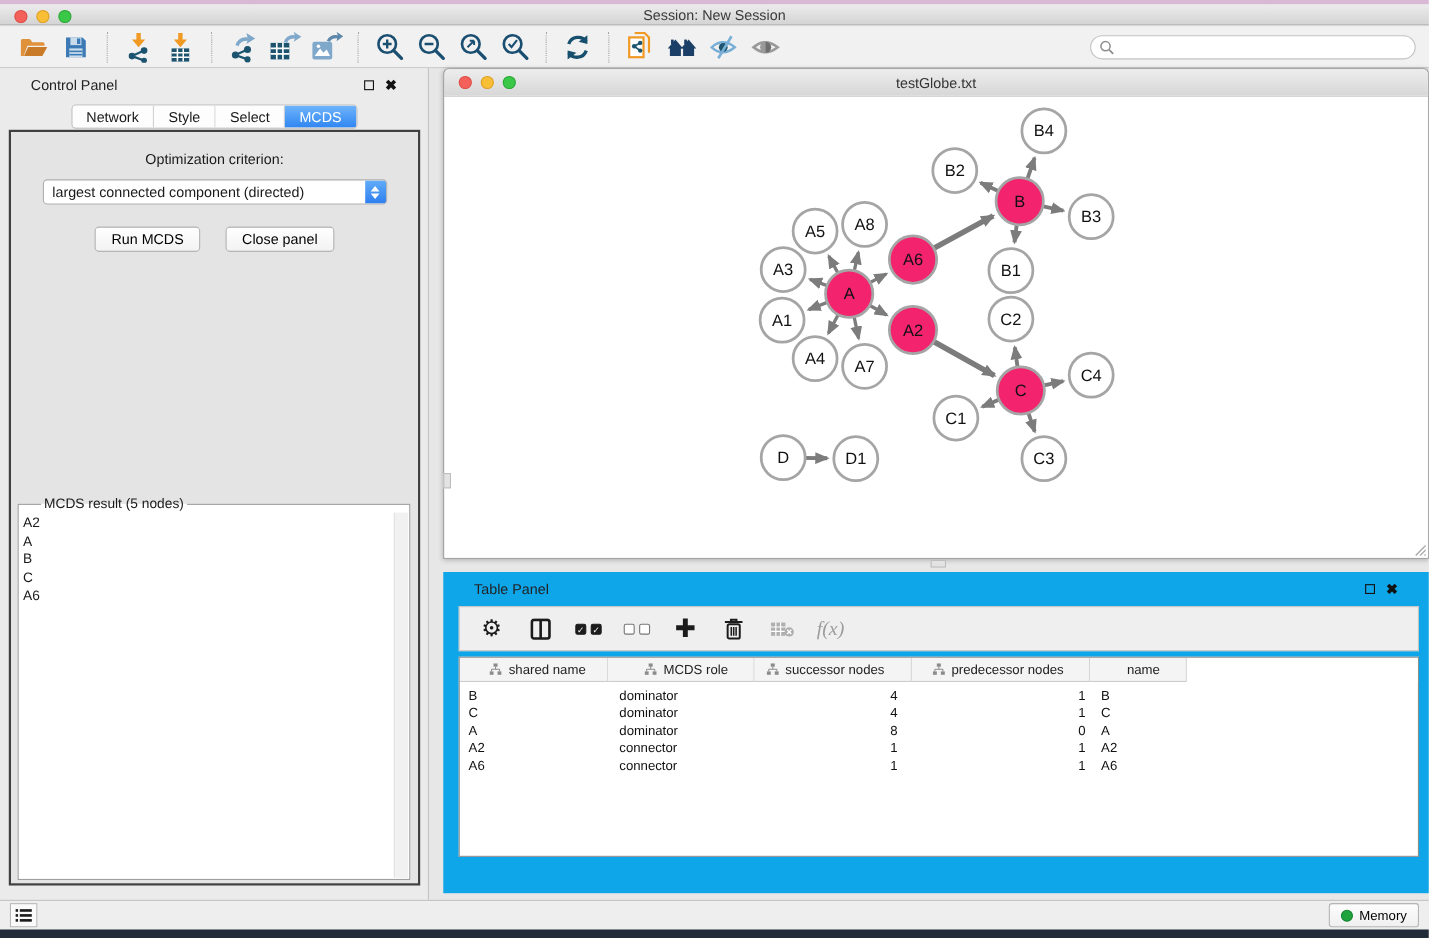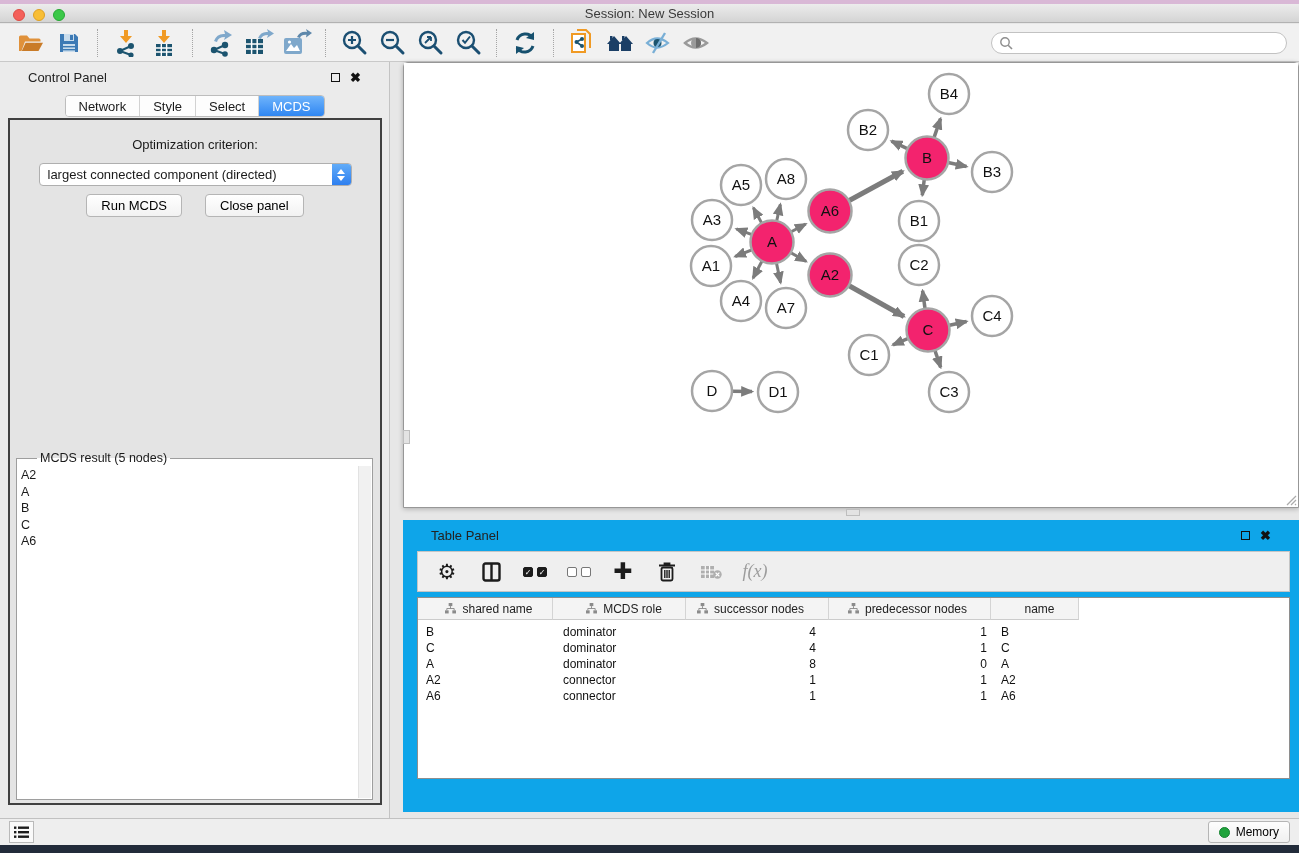--- a/index.html
+++ b/index.html
@@ -50,21 +50,21 @@
   .opt-label { text-align:center; font-size:13px; margin-top:17px; }
   .dropdown { margin:11px auto 0; width:313px; height:23px; background:#fff; border:1px solid #AFAFAF;
               border-radius:4px; display:flex; align-items:center; overflow:hidden; }
   .dropdown .dd-value { flex:1; font-size:13px; padding:0 8px; white-space:nowrap; }
   .dd-stepper { width:19px; align-self:stretch; background:linear-gradient(#61ACF9,#2E7FEF);
                 display:flex; flex-direction:column; align-items:center; justify-content:center; gap:2px; }
   .dd-stepper .tri-up { width:0; height:0; border-left:4px solid transparent; border-right:4px solid transparent;
                         border-bottom:5px solid #fff; }
   .dd-stepper .tri-dn { width:0; height:0; border-left:4px solid transparent; border-right:4px solid transparent;
                         border-top:5px solid #fff; }
-  .btn-row { display:flex; justify-content:center; gap:23px; margin-top:8px; }
+  .btn-row { display:flex; justify-content:center; gap:23px; margin-top:20px; }
   .mac-btn { height:23px; padding:0 14px; background:linear-gradient(#FFFFFF,#F2F2F2); border:1px solid #B5B5B5;
              border-radius:4px; font-size:13px; font-family:"Liberation Sans",sans-serif; }
   .result-box { position:absolute; left:6px; right:7px; top:331px; bottom:3px; background:#fff;
                 border:1px solid #9E9E9E; margin:0; padding:0; }
   .result-box legend { font-size:12.5px; margin-left:20px; padding:0 3px; }
   .result-list { position:absolute; inset:2px 16px 2px 4px; overflow:hidden; }
   .result-item { font-size:12.5px; line-height:16.5px; }
   .result-scroll { position:absolute; top:1px; bottom:1px; right:1px; width:13px; background:#F1F1F1;
                    border-left:1px solid #E2E2E2; }
 
@@ -312,20 +312,28 @@
             <div class="result-item">B</div>
             <div class="result-item">C</div>
             <div class="result-item">A6</div>
           </div>
         <div class="result-scroll"></div>
       </fieldset>
     </div>
   </div>
 
   <div class="net-window">
+    <div class="nw-titlebar">
+      <div class="traffic">
+        <span class="light red"></span>
+        <span class="light yellow"></span>
+        <span class="light green"></span>
+      </div>
+      <span class="nw-title">testGlobe.txt</span>
+    </div>
     <div class="nw-canvas">
       <svg id="graph-svg" width="894" height="419">
           <defs>
             <marker id="arrow" viewBox="0 0 12 10" refX="10" refY="5" markerWidth="13" markerHeight="11" orient="auto" markerUnits="userSpaceOnUse">
               <path d="M0 0 L12 5 L0 10 Z" fill="#7C7C7C"></path>
             </marker>
           </defs>
           <line x1="368" y1="179" x2="349.42207061965956" y2="144.84058146195474" stroke="#7C7C7C" stroke-width="3" marker-end="url(#arrow)"></line>
           <line x1="368" y1="179" x2="376.3598080967149" y2="141.38086356478277" stroke="#7C7C7C" stroke-width="3" marker-end="url(#arrow)"></line>
           <line x1="368" y1="179" x2="332.41078421305184" y2="165.950620878119" stroke="#7C7C7C" stroke-width="3" marker-end="url(#arrow)"></line>

